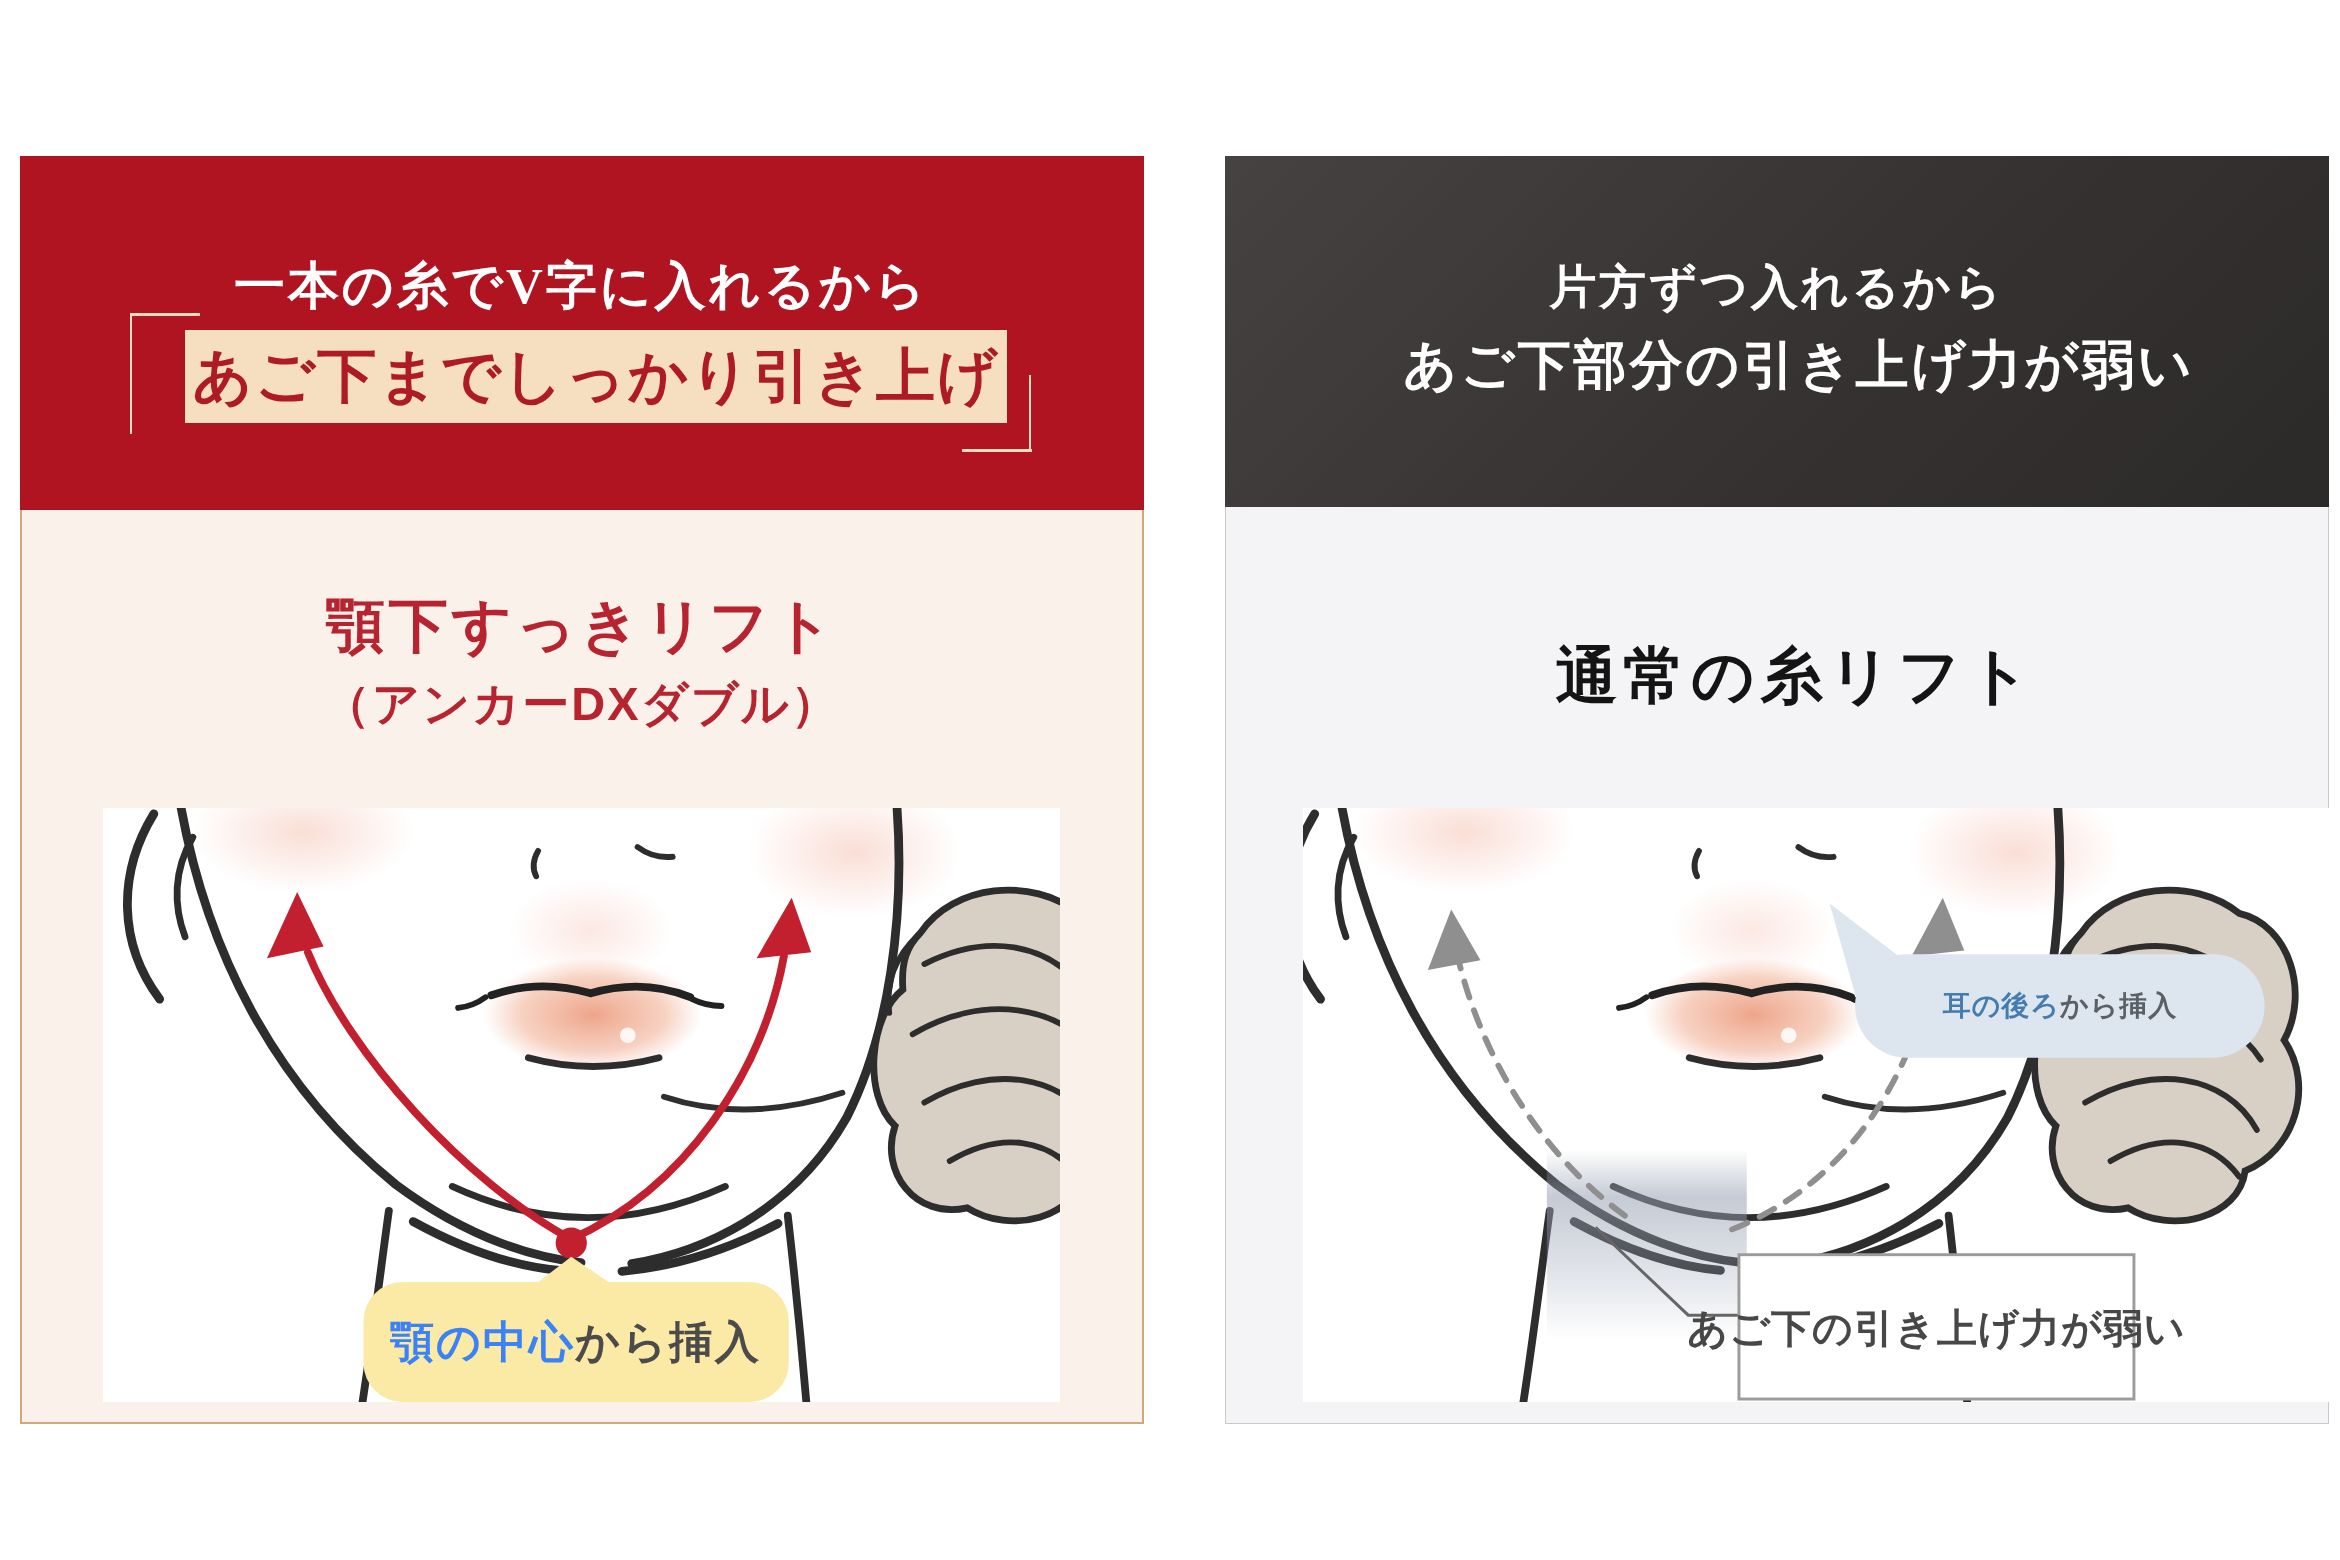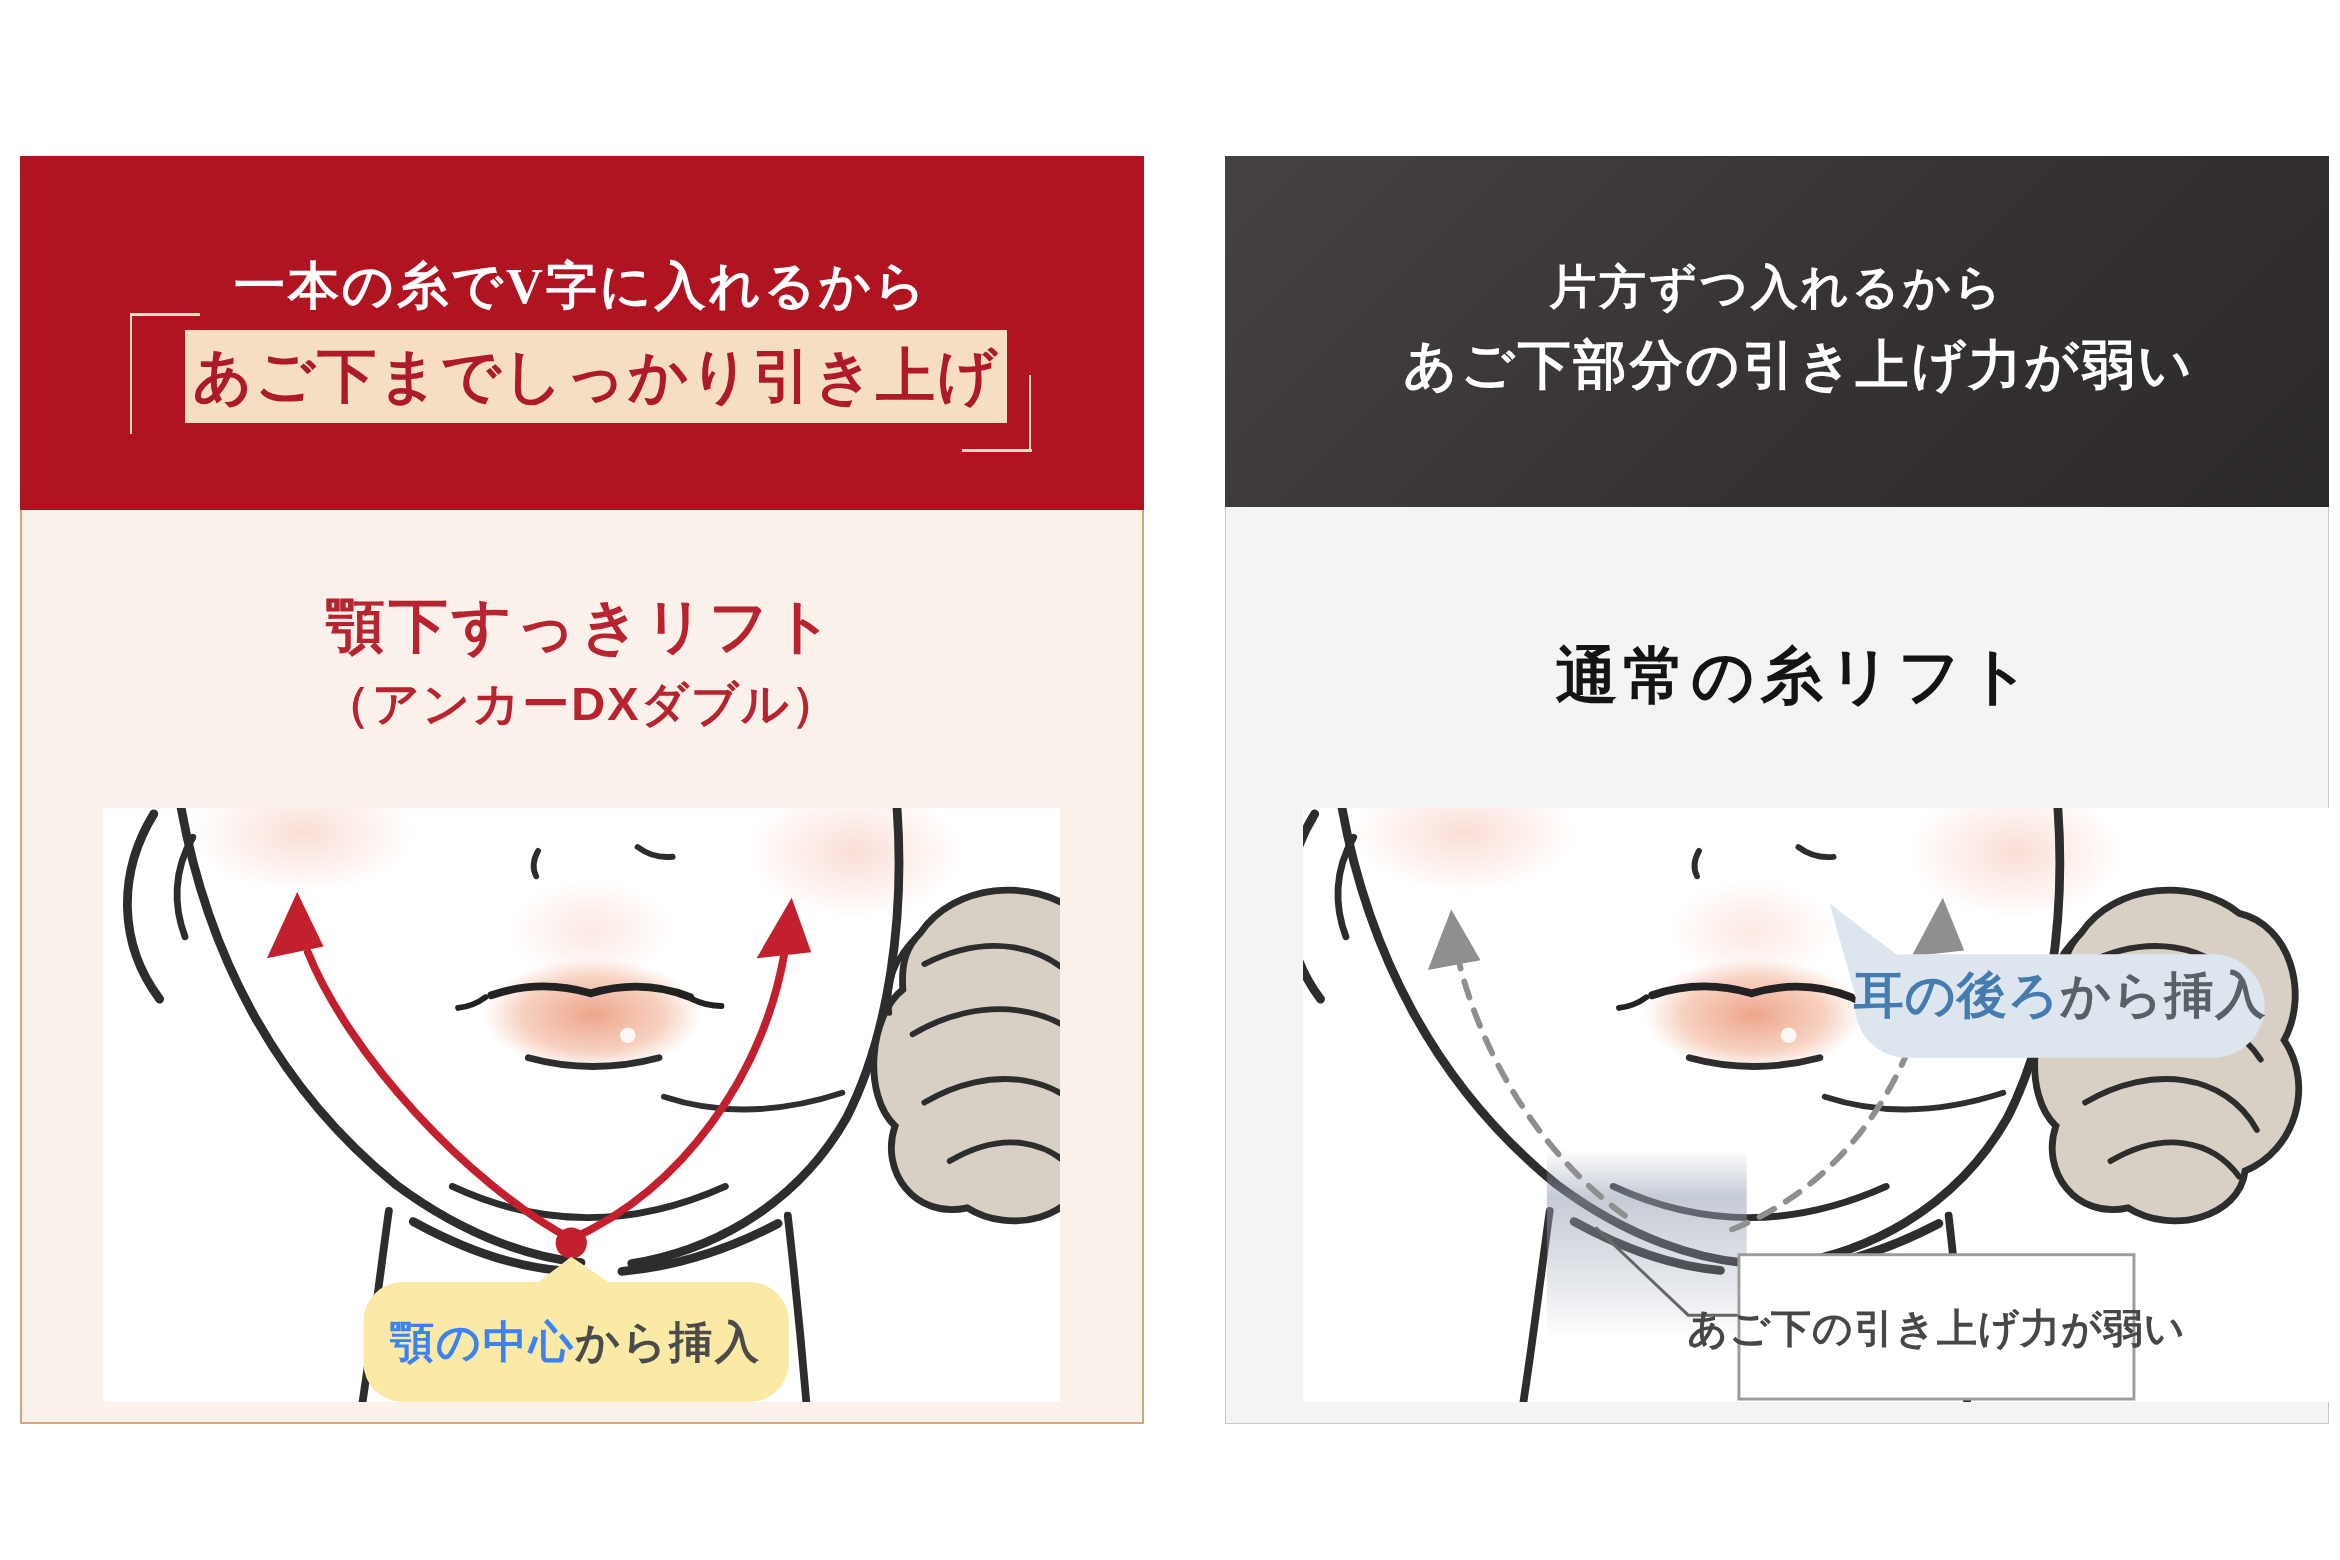--- a/index.html
+++ b/index.html
@@ -45,22 +45,22 @@
   .illo{background:#ffffff;overflow:hidden;}
   .illo-left{left:103px;top:808px;width:957px;height:594px;}
   .illo-right{left:1303px;top:808px;width:1026px;height:594px;}
   .illo svg{position:absolute;left:0;top:0;}
 
   .callout-yellow-text{position:absolute;left:260px;top:474px;width:425px;height:120px;
         display:flex;align-items:center;justify-content:center;font-size:44px;font-weight:700;letter-spacing:2px;white-space:nowrap;}
   .callout-yellow-text .em{color:#3b82f6;}
   .callout-yellow-text .rest{color:#4b4b4b;}
 
-  .callout-blue-text{position:absolute;left:552px;top:136px;width:410px;height:103px;
-        display:flex;align-items:center;justify-content:center;font-size:50px;font-weight:700;letter-spacing:1px;white-space:nowrap;}
+  .callout-blue-text{position:absolute;left:552px;top:146px;width:410px;height:103px;
+        display:flex;align-items:center;justify-content:center;font-size:28px;font-weight:700;letter-spacing:1px;white-space:nowrap;}
   .callout-blue-text .em{color:#447cb0;}
   .callout-blue-text .rest{color:#5a6066;}
 
   .callout-box-text{position:absolute;left:436px;top:451px;width:395px;height:137px;
         display:flex;flex-direction:row;align-items:center;justify-content:center;
         font-size:40px;font-weight:700;color:#474747;line-height:1.45;letter-spacing:1px;white-space:nowrap;}
 </style>
 </head>
 <body>
 

